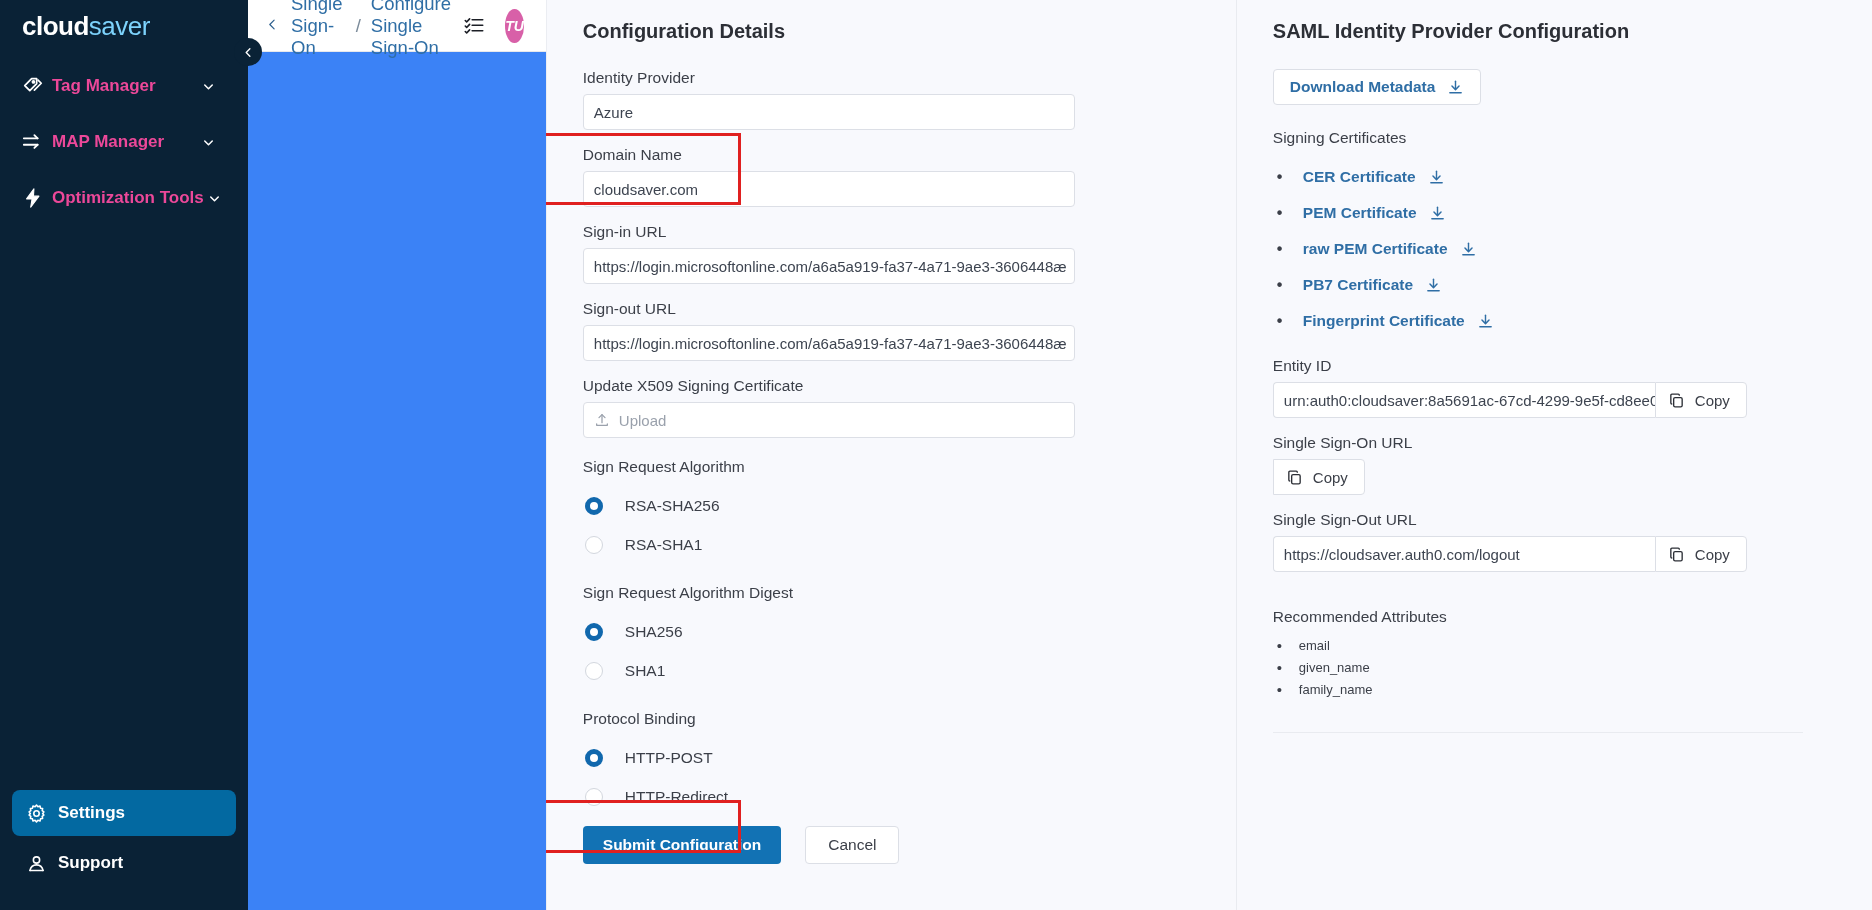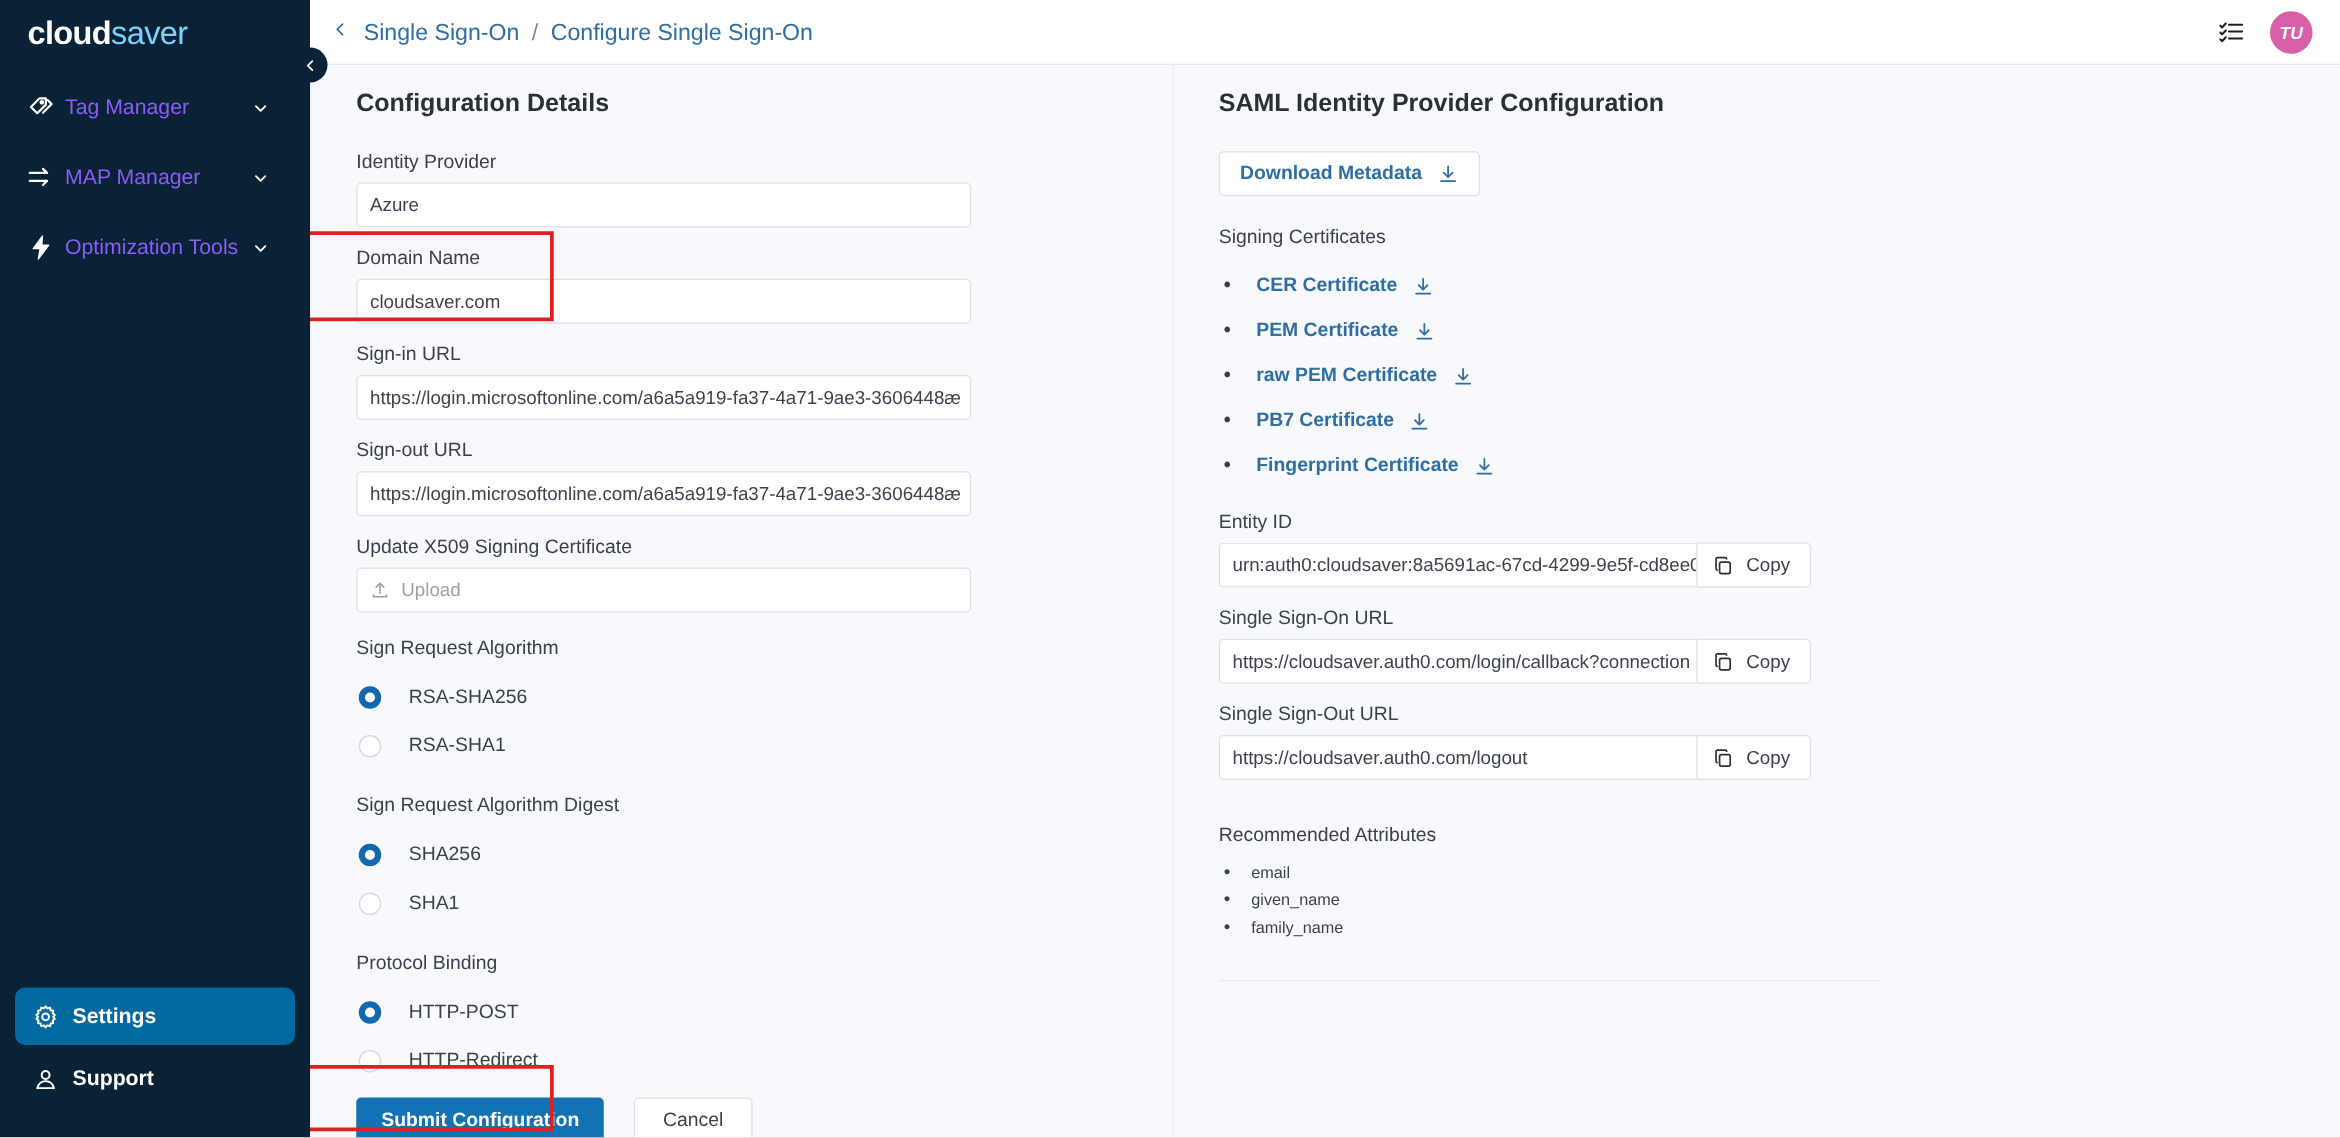--- a/index.html
+++ b/index.html
@@ -22,21 +22,21 @@
   .brand {
     height: 52px; display: flex; align-items: center;
     padding-left: 22px; font-size: 26px; font-weight: 700; letter-spacing: -0.5px;
   }
   .brand .cloud { color: #ffffff; }
   .brand .saver { color: #7dd3fc; font-weight: 400; }
   .nav { margin-top: 6px; }
   .nav-item {
     display: flex; align-items: center;
     height: 56px; padding: 0 32px 0 22px;
-    color: #8b5cf6; font-size: 17px; font-weight: 400;
+    color: #ec4899; font-size: 17px; font-weight: 700;
     cursor: pointer;
   }
   .nav-item .ic { width: 30px; flex: 0 0 30px; display: flex; align-items: center; }
   .nav-item .lbl { flex: 1 1 auto; white-space: nowrap; }
   .nav-item .chev { flex: 0 0 18px; display: flex; align-items: center; justify-content: flex-end; }
   .bottom-nav { margin-top: auto; padding-bottom: 20px; }
   .bottom-item {
     display: flex; align-items: center;
     height: 46px; margin: 4px 12px; border-radius: 8px;
     padding-left: 14px; color: #ffffff; font-size: 17px; font-weight: 700;
@@ -46,21 +46,21 @@
   .bottom-item .ic { width: 32px; flex: 0 0 32px; display: flex; align-items: center; }
   .collapse-handle {
     position: absolute; top: 38px; left: 234px;
     width: 28px; height: 28px; border-radius: 50%;
     background: #0a2236; color: #ffffff;
     display: flex; align-items: center; justify-content: center;
     font-size: 14px; cursor: pointer; z-index: 30;
   }
 
   
-  .main { flex: 1 1 auto; height: 910px; background: #7f1d1d; display: flex; flex-direction: column; }
+  .main { flex: 1 1 auto; height: 910px; background: #3b82f6; display: flex; flex-direction: row; }
   .topbar {
     height: 52px; flex: 0 0 52px;
     display: flex; align-items: center;
     border-bottom: 1px solid #e6e8ec;
     padding: 0 22px 0 18px; background: #ffffff;
   }
   .back-chev { color: #2c5f8e; font-size: 19px; margin-right: 12px; cursor: pointer; line-height: 1; }
   .crumb { color: #2f6ea5; font-size: 18.5px; cursor: pointer; }
   .crumb.sep { color: #7b8b9a; margin: 0 10px; cursor: default; }
   .topbar-spacer { flex: 1 1 auto; }
@@ -470,21 +470,20 @@
                       </svg>
                   </span>
                   <span>Copy</span>
                 </div>
               </div>
             </div>
 
             <div class="copy-field">
               <div class="field-label">Single Sign-On URL</div>
               <div class="copy-row">
-                <div class="copy-input">https://cloudsaver.auth0.com/login/callback?connection</div>
                 <div class="copy-btn">
                   <span class="cpic">
                     <svg width="17" height="17" viewBox="0 0 24 24" fill="none" stroke="#2c2f36" stroke-width="1.9" stroke-linejoin="round">
                         <rect x="8" y="8" width="12" height="13" rx="2"></rect>
                         <path d="M16 5.2 V4.5 A1.5 1.5 0 0 0 14.5 3 H5.5 A1.5 1.5 0 0 0 4 4.5 V15.5 A1.5 1.5 0 0 0 5.5 17 H6"></path>
                       </svg>
                   </span>
                   <span>Copy</span>
                 </div>
               </div>

